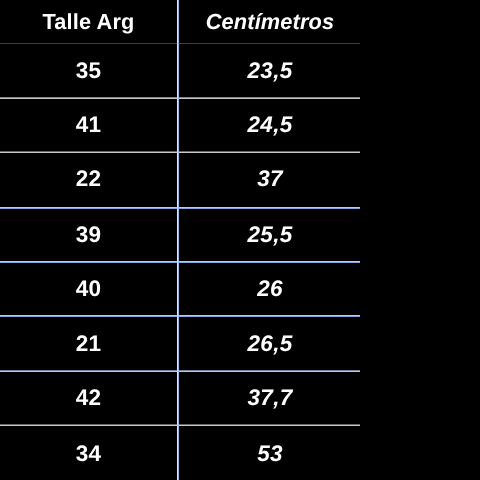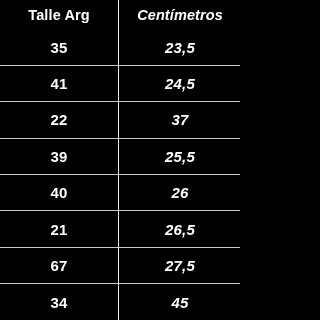--- a/index.html
+++ b/index.html
@@ -87,21 +87,21 @@
     </tr>
     <tr>
       <td class="col-size">40</td>
       <td class="col-cm">26</td>
     </tr>
     <tr>
       <td class="col-size">21</td>
       <td class="col-cm">26,5</td>
     </tr>
     <tr>
-      <td class="col-size">67</td>
-      <td class="col-cm">27,5</td>
+      <td class="col-size">42</td>
+      <td class="col-cm">37,7</td>
     </tr>
     <tr>
       <td class="col-size">34</td>
-      <td class="col-cm">45</td>
+      <td class="col-cm">53</td>
     </tr>
   </tbody>
 </table>
 
 </body></html>

